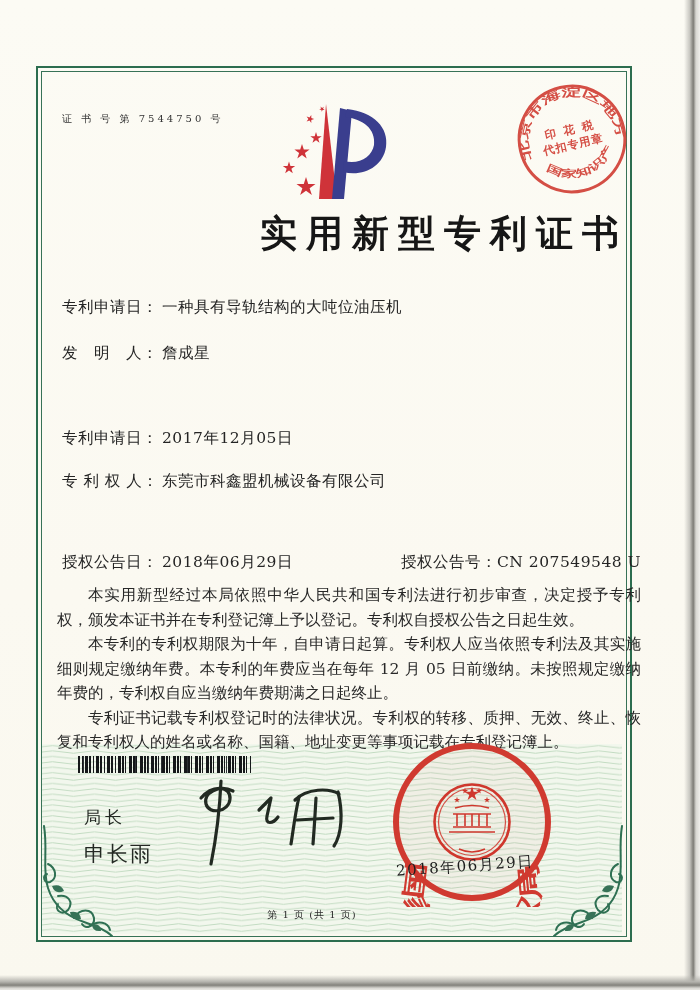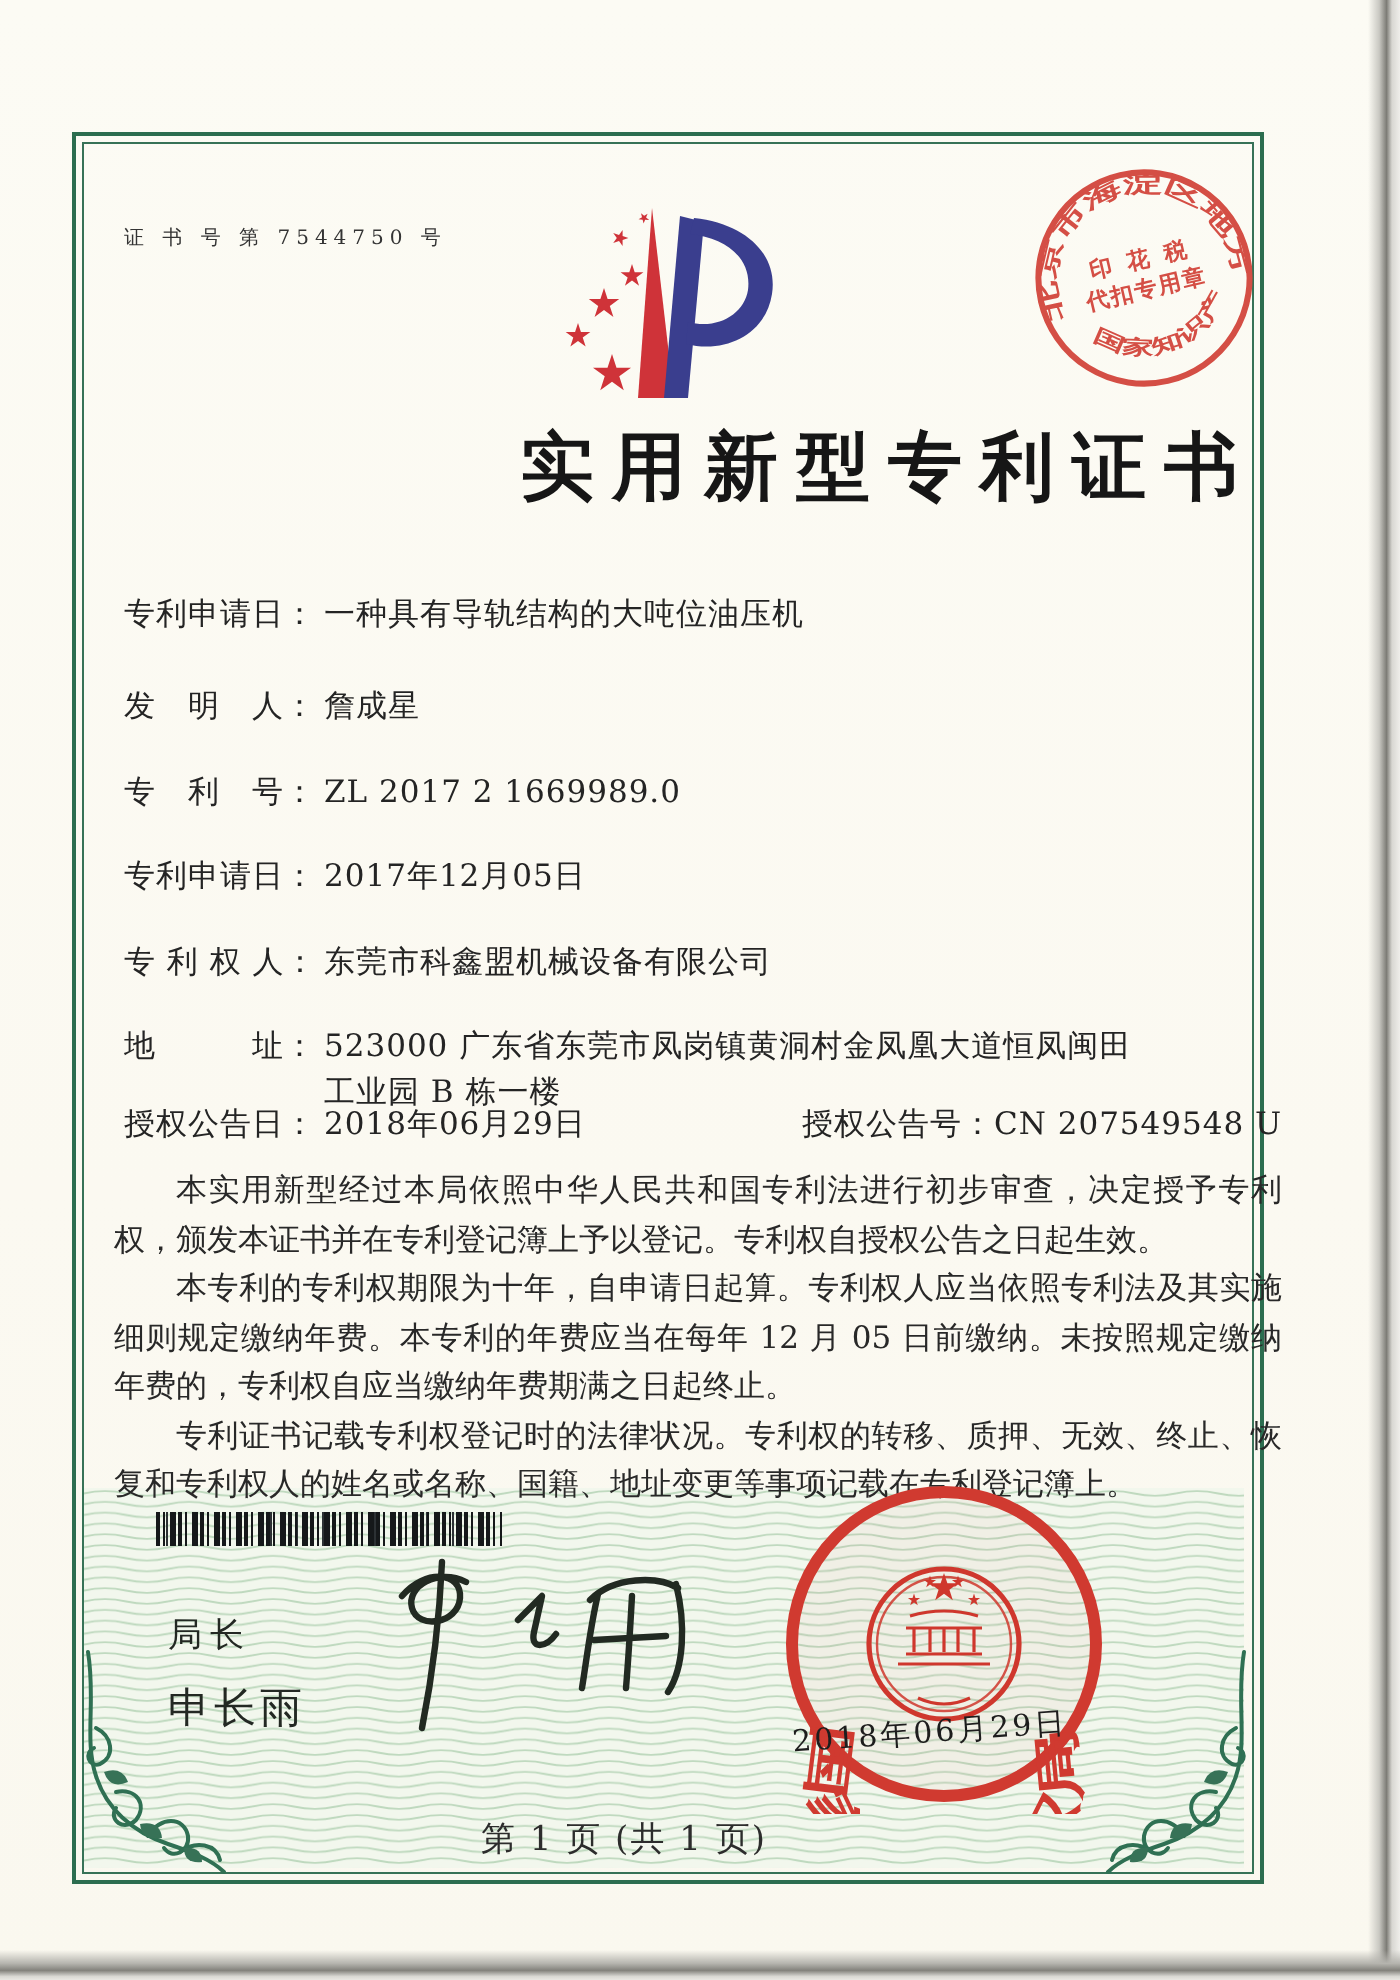--- a/index.html
+++ b/index.html
@@ -45,21 +45,21 @@
   
   .seal{position:absolute;left:387px;top:737px;}
   .seal-date{position:absolute;left:396px;top:857px;font-size:15px;color:#1d1d1d;
              letter-spacing:1.5px;transform:rotate(-4deg);white-space:nowrap;}
   .tax-stamp{position:absolute;left:506px;top:73px;transform:rotate(-13deg);opacity:.93;}
   
   .flourish-l{position:absolute;left:40px;top:824px;}
   .flourish-r{position:absolute;left:552px;top:824px;transform:scaleX(-1);}
   
   .footer{position:absolute;left:16px;width:592px;top:908px;text-align:center;
-          font-size:17px;color:#2c2c2c;letter-spacing:1px;}
+          font-size:10px;color:#2c2c2c;letter-spacing:1px;}
 </style>
 </head>
 <body>
 
 <div class="paper">
 
   <div class="frame">
     <div class="frame-inner"></div>
   </div>
 
@@ -139,32 +139,25 @@
   </svg>
 
   <div class="title">实用新型专利证书</div>
 
   <div class="row" style="top:297px">
     <span class="lbl">专利申请日：</span><span>一种具有导轨结构的大吨位油压机</span>
   </div>
   <div class="row" style="top:343px">
     <span class="lbl">发　明　人：</span><span>詹成星</span>
   </div>
-  <div class="row" style="top:386px">
-    <span class="lbl">专　利　号：</span><span>ZL 2017 2 1669989.0</span>
-  </div>
   <div class="row" style="top:428px">
     <span class="lbl">专利申请日：</span><span>2017年12月05日</span>
   </div>
   <div class="row" style="top:471px">
     <span class="lbl">专 利 权 人：</span><span>东莞市科鑫盟机械设备有限公司</span>
-  </div>
-  <div class="row" style="top:513px">
-    <span class="lbl">地　　　址：</span><span>523000 广东省东莞市凤岗镇黄洞村金凤凰大道恒凤闽田</span>
-    <span class="addr2">工业园 B 栋一楼</span>
   </div>
   <div class="row" style="top:552px">
     <span class="lbl">授权公告日：</span><span>2018年06月29日</span>
     <span class="grant-no"><span>授权公告号：</span><span>CN 207549548 U</span></span>
   </div>
 
   <div class="body-text">
     <p>本实用新型经过本局依照中华人民共和国专利法进行初步审查，决定授予专利权，颁发本证书并在专利登记簿上予以登记。专利权自授权公告之日起生效。</p>
     <p>本专利的专利权期限为十年，自申请日起算。专利权人应当依照专利法及其实施细则规定缴纳年费。本专利的年费应当在每年 12 月 05 日前缴纳。未按照规定缴纳年费的，专利权自应当缴纳年费期满之日起终止。</p>
     <p>专利证书记载专利权登记时的法律状况。专利权的转移、质押、无效、终止、恢复和专利权人的姓名或名称、国籍、地址变更等事项记载在专利登记簿上。</p>

